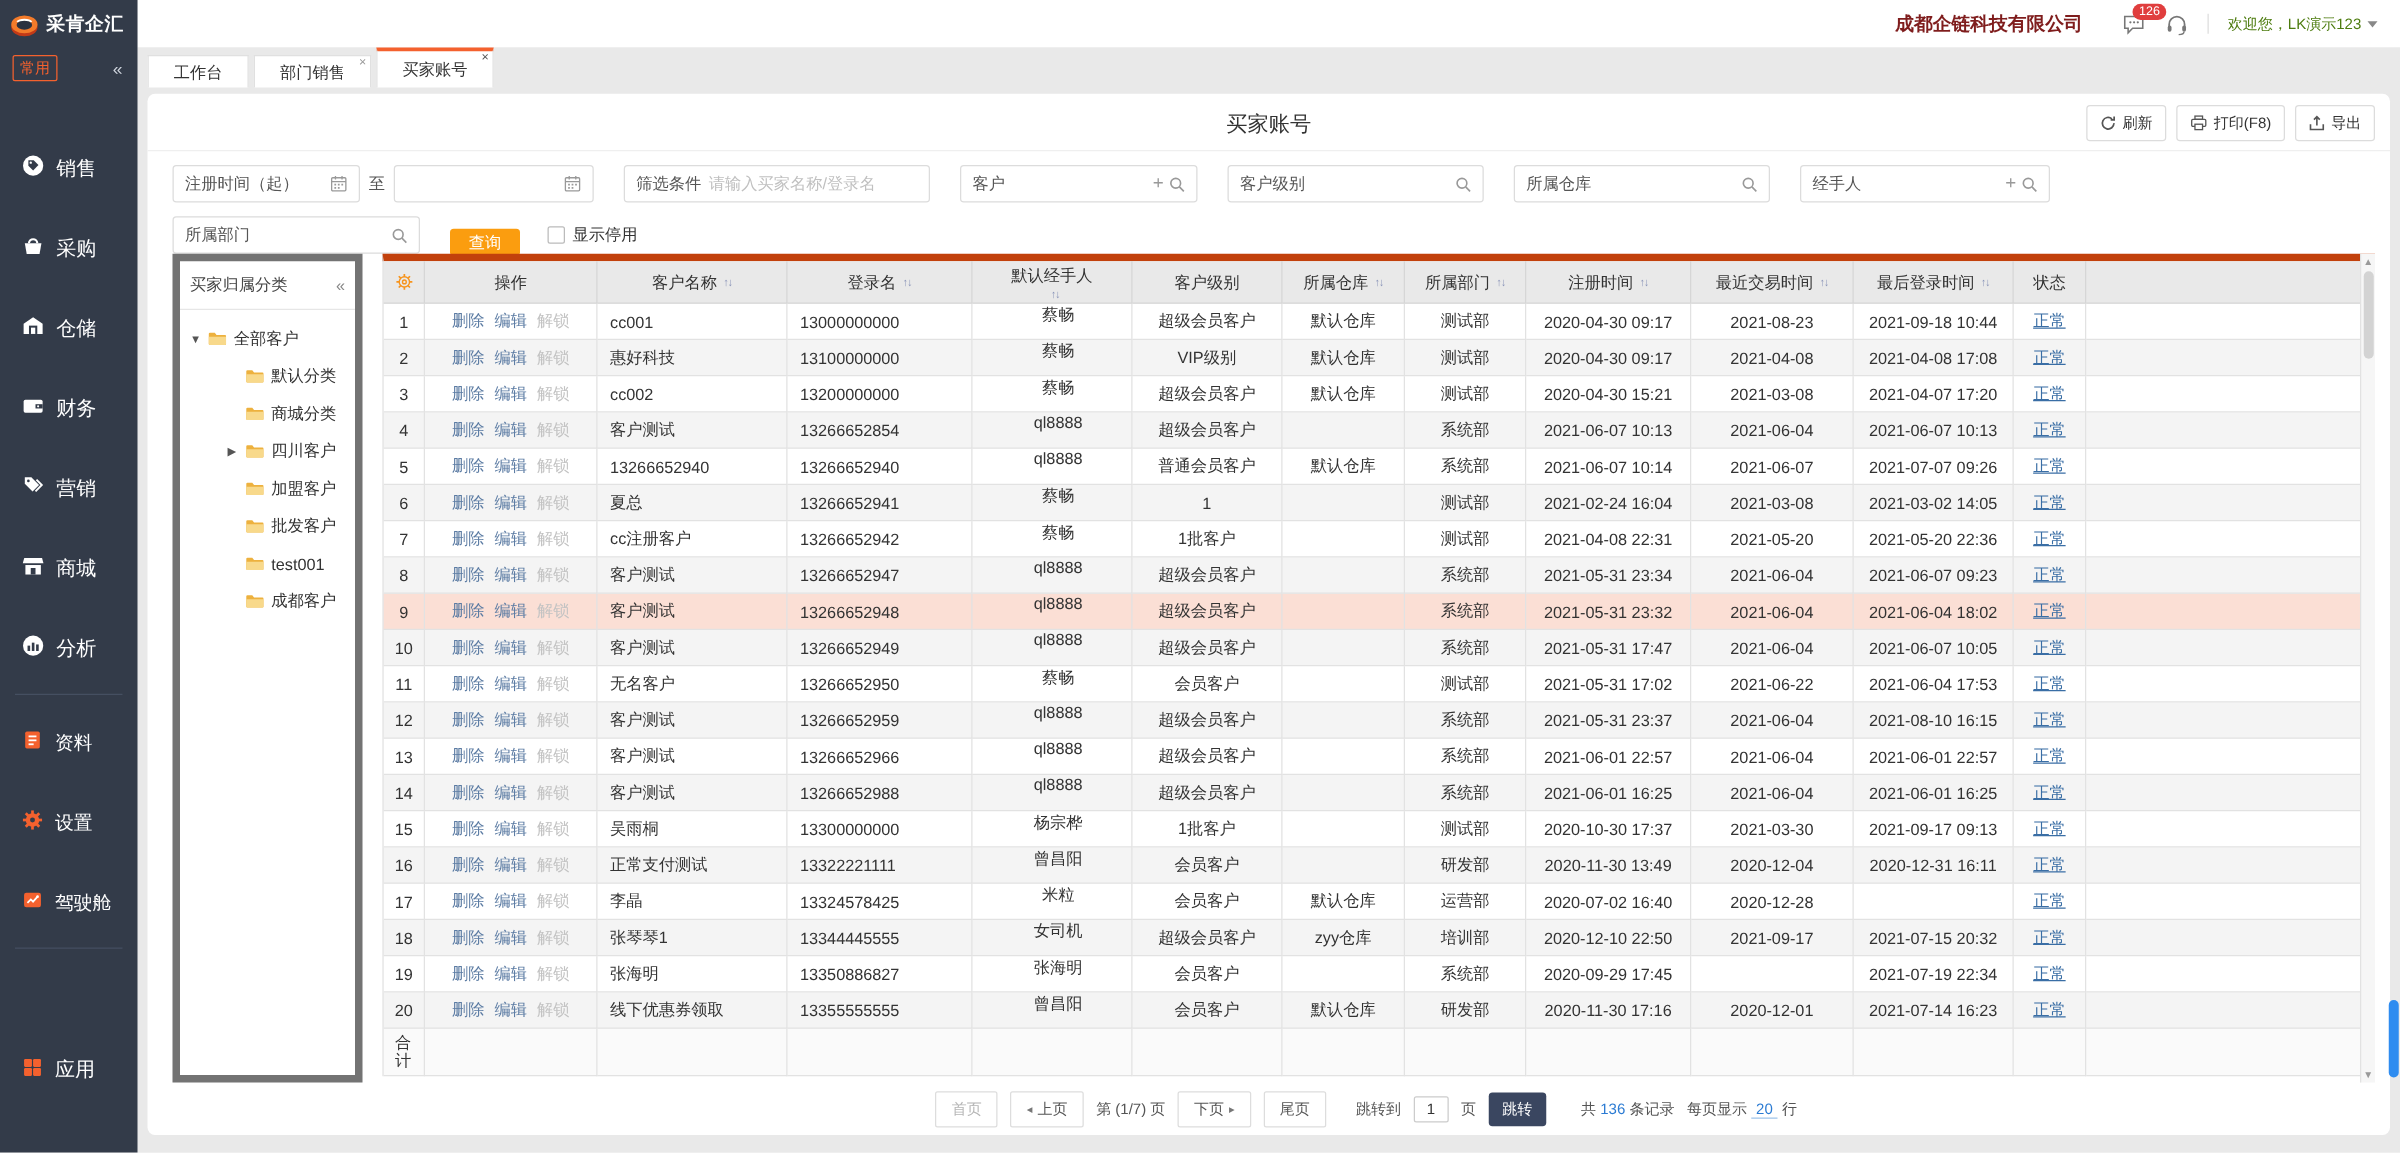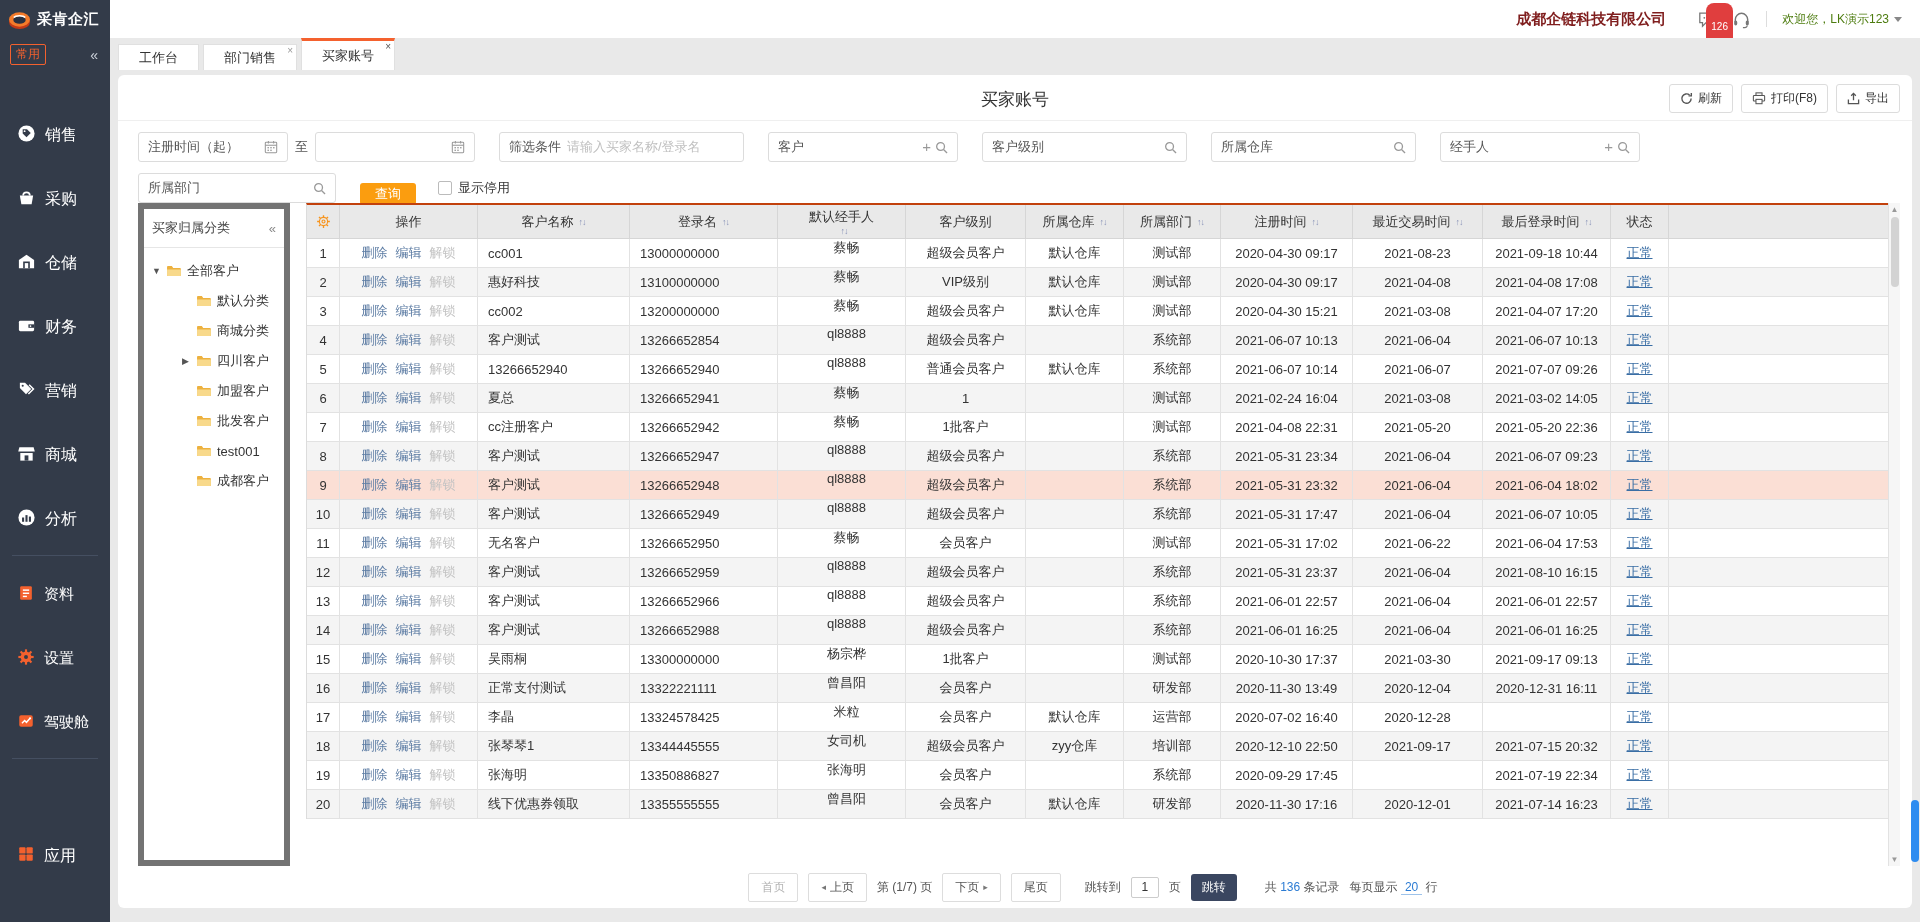--- a/index.html
+++ b/index.html
@@ -19,21 +19,21 @@
   .nav-divider { height:1px; background:#454f61; margin:4px 12px; }
   .apps-wrap { position:absolute; left:0; right:0; bottom:46px; }
   .apps-wrap .nav-item { height:40px; }
 
   
   .topbar { position:absolute; left:110px; top:0; right:0; height:38px; background:#fff;
     display:flex; align-items:center; justify-content:flex-end; gap:15px; padding-right:18px; }
   .company { font-size:15px; font-weight:bold; color:#7f1d1d; margin-right:16px; }
   .icon-btn { position:relative; display:flex; align-items:center; cursor:pointer; }
   .badge { position:absolute; top:-7px; left:9px; background:#e03e3e; color:#fff; font-size:10px;
-    border-radius:8px; padding:18px 5px; line-height:11px; }
+    border-radius:8px; padding:1px 5px; line-height:11px; }
   .top-sep { width:1px; height:16px; background:#ddd; }
   .welcome { font-size:12px; color:#4d7c0f; display:flex; align-items:center; gap:5px; cursor:pointer; }
   .chev-down { width:0; height:0; border-left:4px solid transparent; border-right:4px solid transparent; border-top:5px solid #888; }
 
   
   .tabbar { position:absolute; left:110px; top:38px; right:0; height:32px; background:#e9e9e9;
     display:flex; align-items:flex-end; padding-left:8px; gap:4px; }
   .tab { position:relative; background:#fff; border:1px solid #e0e0e0; border-bottom:none; height:26px;
     display:flex; align-items:center; padding:0 20px; font-size:13px; color:#333; cursor:pointer; }
   .tab.active { height:32px; border-top:3px solid #f4612e; font-weight:normal; }
@@ -75,21 +75,21 @@
     font-size:13px; color:#444; border-bottom:1px solid #e6e6e6; }
   .tree-collapse { color:#888; font-size:13px; cursor:pointer; }
   .tree-body { padding-top:8px; }
   .tree-item { display:flex; align-items:center; height:30px; padding-left:8px; font-size:13px; color:#333; cursor:pointer; }
   .tree-item.child { padding-left:38px; }
   .caret { width:14px; font-size:9px; color:#555; flex:none; }
   .folder { margin-right:6px; flex:none; display:flex; }
 
   
   .table-area { flex:1; position:relative; }
-  .grid { border-left:1px solid #dcdcdc; border-top:2px solid #c2410c; }
+  .grid { border-left:1px solid #dcdcdc; border-top:6px solid #c2410c; }
   .cell { display:flex; align-items:center; justify-content:center; font-size:13px; color:#333;
     border-right:1px solid #e2e2e2; border-bottom:1px solid #e2e2e2; overflow:hidden; white-space:nowrap; }
   .thead { display:flex; height:34px; background:#e9e9e9; }
   .thead .cell { border-right-color:#d6d6d6; border-bottom-color:#d6d6d6; color:#333; }
   .sort { font-size:9px; color:#8a94b8; margin-left:5px; letter-spacing:-1px; }
   .c-num{width:33px;} .c-ops{width:138px;} .c-name{width:152px;} .c-login{width:148px;}
   .c-handler{width:128px;flex-direction:column;} .c-level{width:120px;} .c-wh{width:98px;} .c-dept{width:97px;}
   .c-reg{width:132px;} .c-trade{width:130px;} .c-last{width:128px;} .c-status{width:58px;}
   .c-fill{flex:1; border-right:none;}
   .row { display:flex; height:29px; background:#fff; }
@@ -1041,20 +1041,35 @@
                 <div class="cell c-trade">2020-12-01</div>
                 <div class="cell c-last">2021-07-14 16:23</div>
                 <div class="cell c-status">
                   <span class="status-link">正常</span>
                 </div>
                 <div class="cell c-fill"></div>
               </div>
 
           </div>
 
+          <div class="sum-row">
+            <div class="cell c-num">合计</div>
+            <div class="cell c-ops"></div>
+              <div class="cell c-name"></div>
+              <div class="cell c-login"></div>
+            <div class="cell c-handler"></div>
+              <div class="cell c-level"></div>
+              <div class="cell c-wh"></div>
+            <div class="cell c-dept"></div>
+              <div class="cell c-reg"></div>
+              <div class="cell c-trade"></div>
+            <div class="cell c-last"></div>
+              <div class="cell c-status"></div>
+              <div class="cell c-fill"></div>
+          </div>
         </div>
 
         <div class="table-scrollbar">
           <span>▲</span>
           <span class="sb-thumb"></span>
           <span>▼</span>
         </div>
       </div>
     </div>
 

